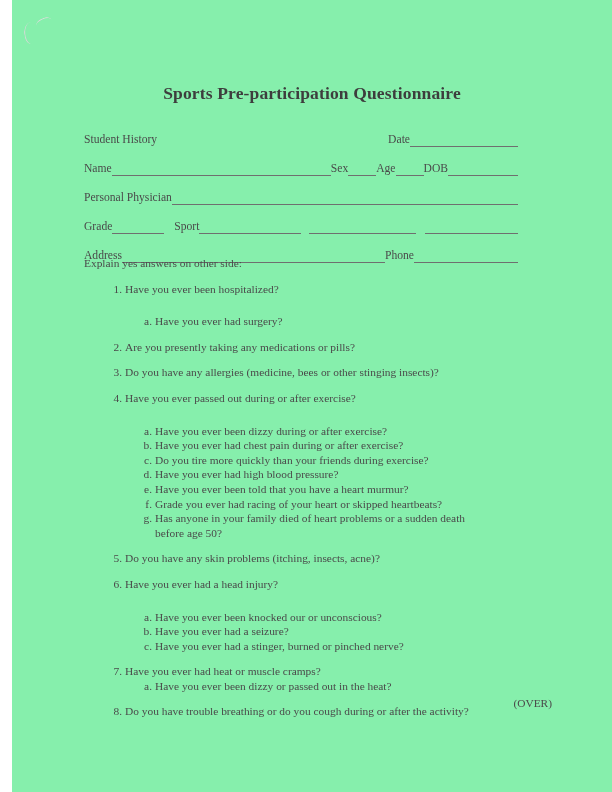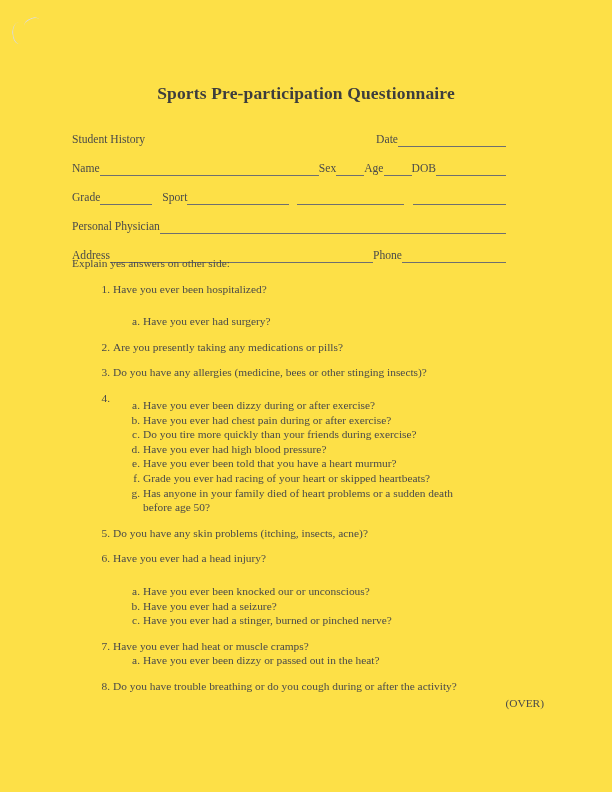--- a/index.html
+++ b/index.html
@@ -14,21 +14,22 @@
     position: relative;
     overflow: hidden;
     font-family: "Liberation Serif", "DejaVu Serif", serif;
     color: #4a4a4a;
     -webkit-font-smoothing: antialiased;
   }
 
   .page {
     position: absolute;
     inset: 0;
-    background: #fde047;
+    background: #86efac;
+    margin-left: 12px;
   }
 
   
   .scan-mark {
     position: absolute;
     background: transparent;
     pointer-events: none;
   }
   .scan-mark-1 {
     left: 12px;
@@ -148,21 +149,21 @@
   .sub-item.spaced {
     margin-top: 18px;
   }
   .sub-item .cont {
     display: block;
   }
 
   .over-note {
     position: absolute;
     left: 0;
-    right: 68px;
+    right: 60px;
     top: 697px;
     text-align: right;
     font-size: 11.4px;
   }
 </style>
 </head>
 <body>
 
 <div class="page">
 
@@ -182,58 +183,58 @@
 
     <div class="form-row">
       <span class="form-label">Name</span>
       <span class="rule flex"></span>
       <span class="form-label">Sex</span>
       <span class="rule" style="width:28px"></span>
       <span class="form-label">Age</span>
       <span class="rule" style="width:28px"></span>
       <span class="form-label">DOB</span>
       <span class="rule" style="width:70px"></span>
+    </div>
+
+    <div class="form-row">
+      <span class="form-label">Personal Physician</span>
+      <span class="rule flex"></span>
     </div>
 
     <div class="form-row">
       <span class="form-label">Grade</span>
       <span class="rule" style="width:52px"></span>
       <span class="gap" style="width:10px"></span>
       <span class="form-label">Sport</span>
       <span class="rule" style="width:102px"></span>
       <span class="gap" style="width:8px"></span>
       <span class="rule" style="width:107px"></span>
       <span class="gap" style="width:9px"></span>
       <span class="rule flex"></span>
     </div>
 
     <div class="form-row">
-      <span class="form-label">Personal Physician</span>
-      <span class="rule flex"></span>
-    </div>
-
-    <div class="form-row">
       <span class="form-label">Address</span>
       <span class="rule flex"></span>
       <span class="form-label">Phone</span>
       <span class="rule" style="width:104px"></span>
     </div>
 
   </div>
 
   <div class="questions">
     <div class="explain-line">Explain yes answers on other side:</div>
     <div id="question-list">
         <div class="q-item"><span class="marker">1.</span><span>Have you ever been hospitalized?</span></div>
         <div class="sub-list">
           <div class="sub-item spaced"><span class="marker">a.</span><span>Have you ever had surgery?</span></div>
         </div>
         <div class="q-item"><span class="marker">2.</span><span>Are you presently taking any medications or pills?</span></div>
         <div class="q-item"><span class="marker">3.</span><span>Do you have any allergies (medicine, bees or other stinging insects)?</span></div>
-        <div class="q-item"><span class="marker">4.</span></div>
+        <div class="q-item"><span class="marker">4.</span><span>Have you ever passed out during or after exercise?</span></div>
         <div class="sub-list">
           <div class="sub-item spaced"><span class="marker">a.</span><span>Have you ever been dizzy during or after exercise?</span></div>
           <div class="sub-item"><span class="marker">b.</span><span>Have you ever had chest pain during or after exercise?</span></div>
           <div class="sub-item"><span class="marker">c.</span><span>Do you tire more quickly than your friends during exercise?</span></div>
           <div class="sub-item"><span class="marker">d.</span><span>Have you ever had high blood pressure?</span></div>
           <div class="sub-item"><span class="marker">e.</span><span>Have you ever been told that you have a heart murmur?</span></div>
           <div class="sub-item"><span class="marker">f.</span><span>Grade you ever had racing of your heart or skipped heartbeats?</span></div>
           <div class="sub-item"><span class="marker">g.</span><span>Has anyone in your family died of heart problems or a sudden death</span><span class="cont">before age 50?</span></div>
         </div>
         <div class="q-item"><span class="marker">5.</span><span>Do you have any skin problems (itching, insects, acne)?</span></div>

